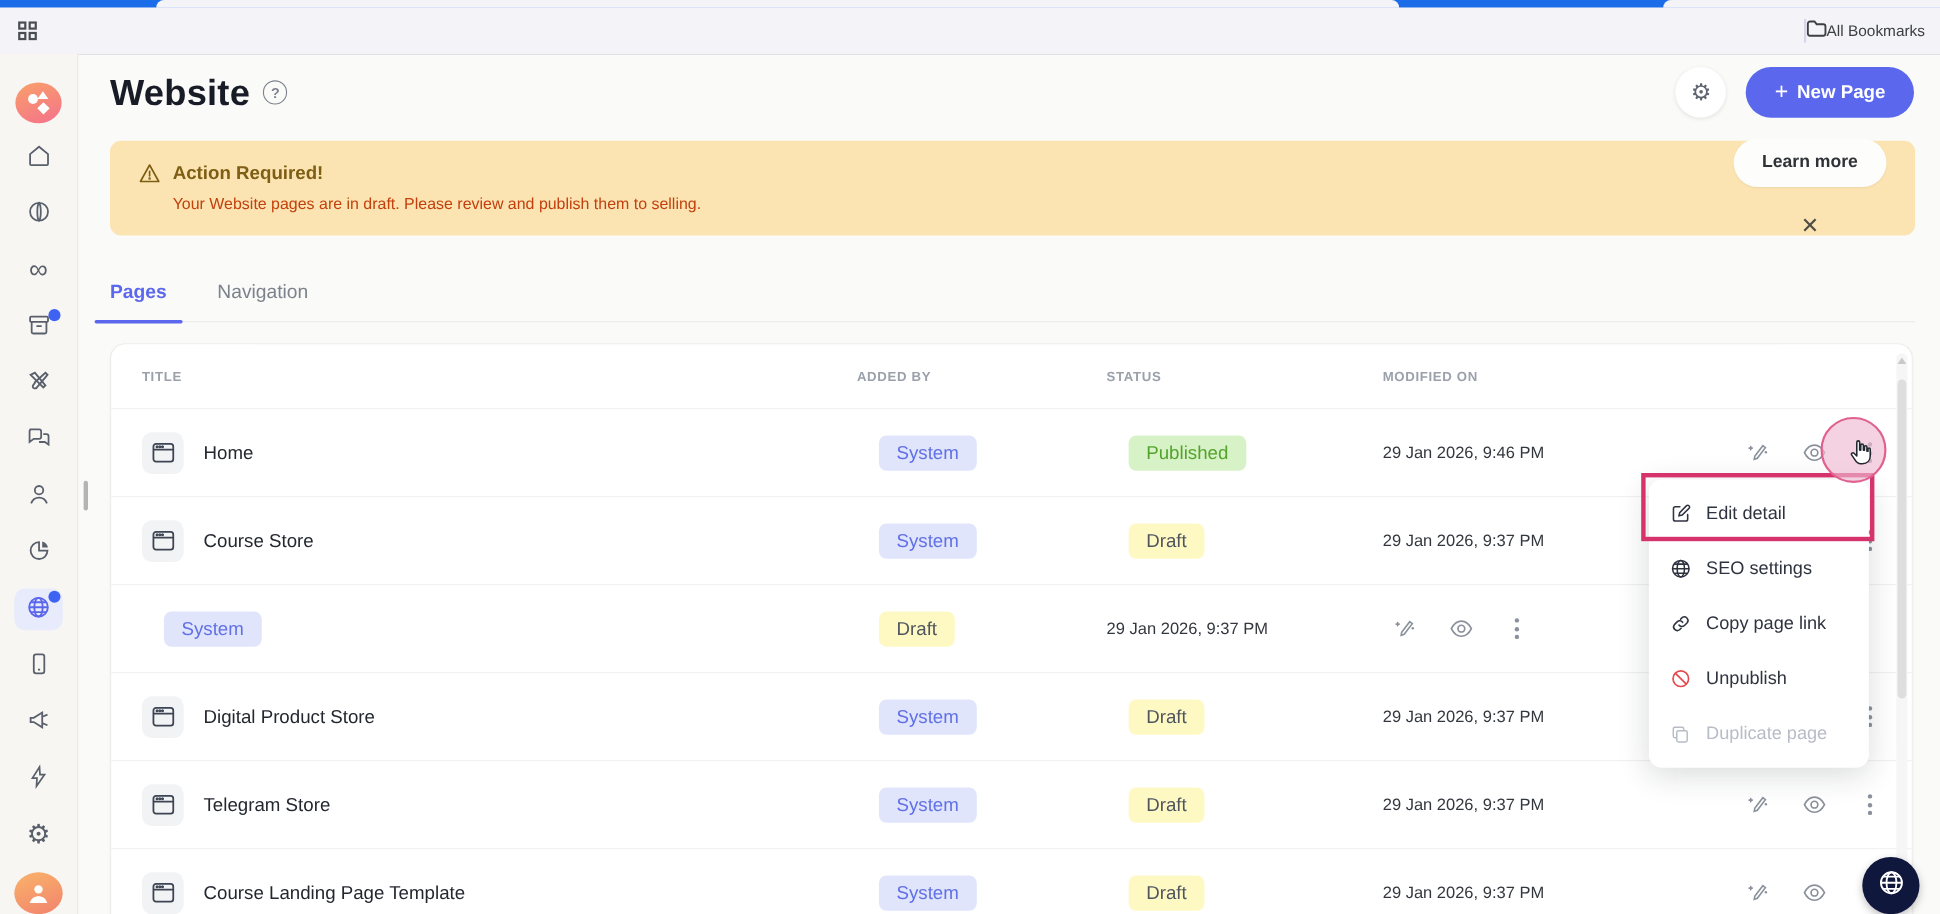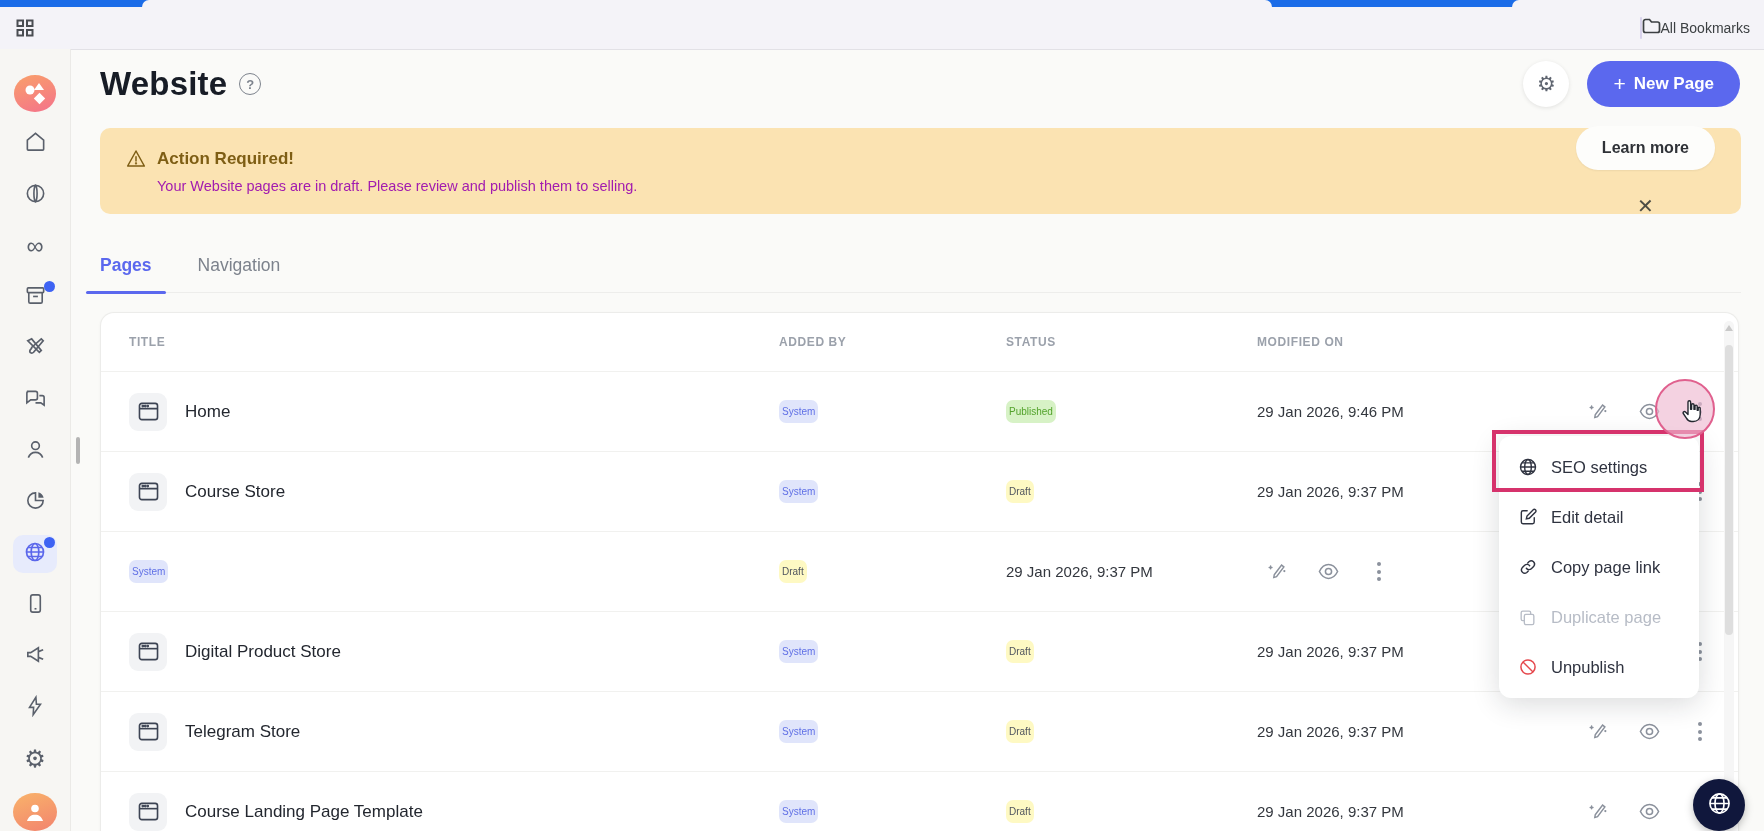--- a/index.html
+++ b/index.html
@@ -34,40 +34,40 @@
   .hdr-right{margin-left:auto;display:flex;align-items:center;gap:18px;}
   .gear-circle{width:46px;height:46px;border-radius:50%;background:#fff;box-shadow:0 1px 4px rgba(0,0,0,.10);display:flex;align-items:center;justify-content:center;cursor:pointer;}
   .gear-glyph{font-size:21px;color:#5f6570;}
   .new-page-btn{height:46px;padding:0 26px;border:none;border-radius:23px;background:#5b68ee;color:#fff;font-size:17px;font-weight:600;font-family:inherit;display:flex;align-items:center;gap:8px;cursor:pointer;}
 
   
   .banner{position:absolute;left:100px;top:128px;width:1641px;height:86px;background:#fbe3b2;border-radius:10px;display:flex;align-items:center;}
   .banner-left{display:flex;flex-direction:column;gap:6px;margin-left:26px;}
   .banner-title-row{display:flex;align-items:flex-start;gap:11px;}
   .banner-title{font-size:17px;font-weight:700;color:#7e5e14;}
-  .banner-msg{font-size:14.5px;color:#a21caf;margin-left:31px;}
+  .banner-msg{font-size:14.5px;color:#c2410c;margin-left:31px;}
   .banner-right{margin-left:auto;display:flex;align-items:center;gap:26px;margin-right:26px;flex-direction:column;}
   .learn-more-btn{height:44px;padding:0 26px;border:none;border-radius:22px;background:#fdfdfb;color:#2f3237;font-size:16px;font-weight:700;font-family:inherit;cursor:pointer;box-shadow:0 1px 2px rgba(0,0,0,.06);}
   .banner-close{font-size:20px;color:#4d4d45;cursor:pointer;line-height:1;}
 
   
   .tabs{position:absolute;left:100px;top:238px;width:1641px;height:54px;display:flex;align-items:flex-end;gap:46px;border-bottom:1px solid #ededeb;}
   .tab{padding-bottom:16px;font-size:17.5px;color:#7c828c;cursor:pointer;position:relative;}
   .tab.active{color:#5b68ee;font-weight:600;}
   .tab.active::after{content:"";position:absolute;left:-14px;right:-14px;bottom:-2px;height:3.5px;border-radius:2px;background:#5b68ee;}
 
   
   .card{position:absolute;left:100px;top:312px;width:1637px;height:519px;background:#fff;border:1px solid #ececea;border-bottom:none;border-radius:14px 14px 0 0;box-shadow:0 1px 3px rgba(0,0,0,.04);overflow:hidden;}
   .thead{display:grid;grid-template-columns:650px 227px 251px 321px 160px;padding-left:28px;height:58px;align-items:center;}
   .th{font-size:12px;font-weight:700;letter-spacing:.6px;color:#9ba1ab;}
   .trow{display:grid;grid-template-columns:650px 227px 251px 321px 160px;padding-left:28px;height:79px;align-items:center;border-top:1px solid #f1f1ef;}
   .title-cell{display:flex;align-items:center;gap:18px;}
   .pageicon-box{width:38px;height:38px;border-radius:9px;background:#f2f3f5;display:flex;align-items:center;justify-content:center;}
   .row-title{font-size:17px;color:#23272f;}
-  .badge{display:inline-block;padding:6px 3px;border-radius:7px;font-size:10px;}
+  .badge{display:inline-block;padding:6px 16px;border-radius:7px;font-size:17px;margin-left:20px;}
   .val-system{background:#e0e5fb;color:#6070e6;}
   .val-published{background:#d7f2c6;color:#53a32c;}
   .val-draft{background:#fef9c3;color:#4f545e;}
   .date-cell{font-size:15px;color:#33373e;}
   .actions-cell{display:flex;align-items:center;gap:27px;padding-left:8px;color:#8b919c;}
   .action-icon{width:24px;height:24px;display:flex;align-items:center;justify-content:center;cursor:pointer;}
   .kebab{display:flex;flex-direction:column;gap:3.5px;align-items:center;cursor:pointer;width:24px;}
   .kebab i{width:4px;height:4px;border-radius:50%;background:#8b919c;}
 
   
@@ -472,63 +472,63 @@
 
     <div class="scroll-track">
       <span class="scroll-arrow"></span>
       <span class="scroll-thumb"></span>
     </div>
   </div>
 
   <div class="context-menu">
     <div class="menu-item">
       <span class="mi-icon">
+        <svg width="20" height="20" viewBox="0 0 24 24" fill="none" stroke="#2f3340" stroke-width="1.7" stroke-linecap="round">
+          <path d="M11 4.5 H6 a2 2 0 0 0-2 2 V18 a2 2 0 0 0 2 2 h11.5 a2 2 0 0 0 2-2 V13"></path>
+          <path d="M18.3 3.2 a2 2 0 0 1 2.8 2.8 L13.5 13.5 l-3.5 .8 .8-3.5 z"></path>
+        </svg>
+      </span>
+      <span>Edit detail</span>
+    </div>
+    <div class="menu-item">
+      <span class="mi-icon">
         <svg width="20" height="20" viewBox="0 0 24 24" fill="none" stroke="#2f3340" stroke-width="1.7">
           <circle cx="12" cy="12" r="9"></circle>
             <ellipse cx="12" cy="12" rx="4" ry="9"></ellipse>
             <path d="M3 12 h18 M4.5 7 h15 M4.5 17 h15"></path>
         </svg>
       </span>
       <span>SEO settings</span>
-    </div>
-    <div class="menu-item">
-      <span class="mi-icon">
-        <svg width="20" height="20" viewBox="0 0 24 24" fill="none" stroke="#2f3340" stroke-width="1.7" stroke-linecap="round">
-          <path d="M11 4.5 H6 a2 2 0 0 0-2 2 V18 a2 2 0 0 0 2 2 h11.5 a2 2 0 0 0 2-2 V13"></path>
-          <path d="M18.3 3.2 a2 2 0 0 1 2.8 2.8 L13.5 13.5 l-3.5 .8 .8-3.5 z"></path>
-        </svg>
-      </span>
-      <span>Edit detail</span>
     </div>
     <div class="menu-item">
       <span class="mi-icon">
         <svg width="20" height="20" viewBox="0 0 24 24" fill="none" stroke="#2f3340" stroke-width="1.7" stroke-linecap="round">
           <path d="M10 13.5 a4 4 0 0 0 6 .5 l3-3 a4 4 0 0 0-5.6-5.6 l-1.7 1.7"></path>
           <path d="M14 10.5 a4 4 0 0 0-6-.5 l-3 3 a4 4 0 0 0 5.6 5.6 l1.7-1.7"></path>
         </svg>
       </span>
       <span>Copy page link</span>
     </div>
+    <div class="menu-item">
+      <span class="mi-icon">
+        <svg width="20" height="20" viewBox="0 0 24 24" fill="none" stroke="#e5484d" stroke-width="1.8">
+          <circle cx="12" cy="12" r="8.5"></circle>
+            <path d="M6 6 L18 18"></path>
+        </svg>
+      </span>
+      <span>Unpublish</span>
+    </div>
     <div class="menu-item disabled">
       <span class="mi-icon">
         <svg width="19" height="19" viewBox="0 0 24 24" fill="none" stroke="#b7bcc6" stroke-width="1.7">
           <rect x="8" y="8" width="12" height="13" rx="2"></rect>
           <path d="M16 8 V6 a2 2 0 0 0-2-2 H6 a2 2 0 0 0-2 2 v8 a2 2 0 0 0 2 2 h2"></path>
         </svg>
       </span>
       <span>Duplicate page</span>
-    </div>
-    <div class="menu-item">
-      <span class="mi-icon">
-        <svg width="20" height="20" viewBox="0 0 24 24" fill="none" stroke="#e5484d" stroke-width="1.8">
-          <circle cx="12" cy="12" r="8.5"></circle>
-            <path d="M6 6 L18 18"></path>
-        </svg>
-      </span>
-      <span>Unpublish</span>
     </div>
   </div>
 
   <div class="annotation-box"></div>
 
   <div class="pink-circle">
     <span class="cursor-hand">
       <svg width="26" height="28" viewBox="0 0 26 28">
         <path d="M9 3 c0-1.6 2.6-1.6 2.6 0 v7.2 h1 v-4.4 c0-1.5 2.4-1.5 2.4 0 v4.6 h1 v-3.2 c0-1.4 2.2-1.4 2.2 0 v4 h1 v-2 c0-1.3 2-1.3 2 0 v6.3 c0 4.2-2.8 7-7 7 h-1.6 c-2.6 0-4-1.2-5.2-3.4 l-3.1-4.6 c-.9-1.3 1-2.6 2.2-1.5 l2.5 2.5 z" fill="#fff" stroke="#23272f" stroke-width="1.4" stroke-linejoin="round"></path>
       </svg>

